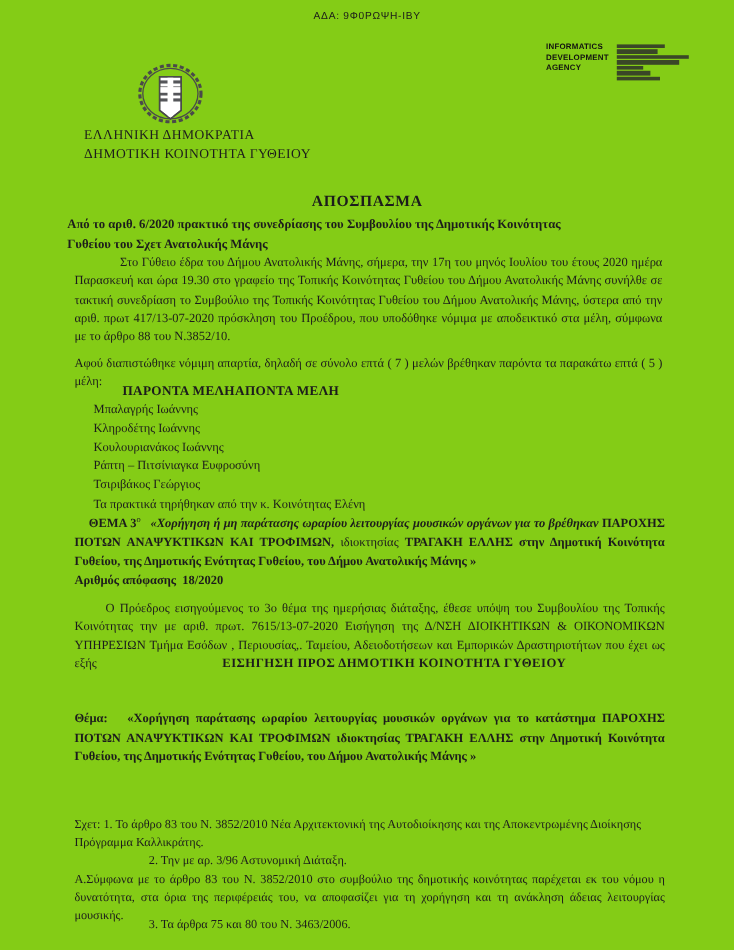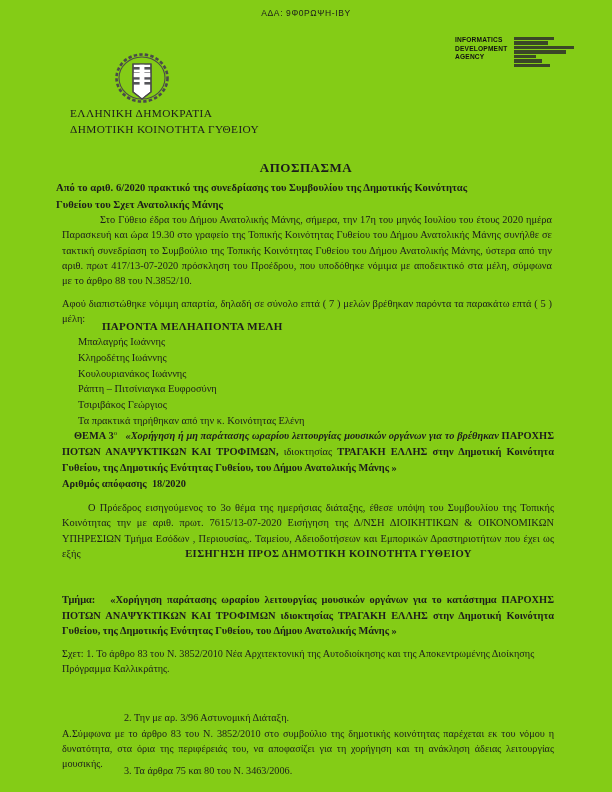--- a/index.html
+++ b/index.html
@@ -216,21 +216,21 @@
     width: 492px;
     font-size: 10.4px;
     line-height: 1.5;
     font-weight: bold;
     text-align: justify;
   }
 
   
   .rel-intro {
     position: absolute;
-    top: 646px;
+    top: 680px;
     left: 62px;
     width: 492px;
     font-size: 10.2px;
     line-height: 1.5;
   }
   .rel-list {
     position: absolute;
     top: 673px;
     left: 62px;
     width: 492px;
@@ -334,21 +334,21 @@
     <div class="decision-no">
       <span>Αριθμός απόφασης</span>&nbsp;&nbsp;<span>18/2020</span>
     </div>
   </div>
 
   <div class="para p-president">Ο Πρόεδρος εισηγούμενος  το 3ο θέμα της ημερήσιας διάταξης, έθεσε υπόψη του Συμβουλίου της Τοπικής Κοινότητας την με αριθ. πρωτ. 7615/13-07-2020  Εισήγηση της Δ/ΝΣΗ ΔΙΟΙΚΗΤΙΚΩΝ &amp; ΟΙΚΟΝΟΜΙΚΩΝ ΥΠΗΡΕΣΙΩΝ Τμήμα Εσόδων , Περιουσίας,. Ταμείου, Αδειοδοτήσεων και Εμπορικών Δραστηριοτήτων που έχει ως εξής</div>
 
   <div class="eis-title">ΕΙΣΗΓΗΣΗ ΠΡΟΣ ΔΗΜΟΤΙΚΗ ΚΟΙΝΟΤΗΤΑ ΓΥΘΕΙΟΥ</div>
 
   <div class="eis-theme">
-    <span>Τμήμα:</span>&nbsp;&nbsp;&nbsp;<span>«Χορήγηση  παράτασης ωραρίου λειτουργίας μουσικών οργάνων για το κατάστημα ΠΑΡΟΧΗΣ ΠΟΤΩΝ ΑΝΑΨΥΚΤΙΚΩΝ ΚΑΙ ΤΡΟΦΙΜΩΝ ιδιοκτησίας ΤΡΑΓΑΚΗ ΕΛΛΗΣ στην Δημοτική Κοινότητα Γυθείου,  της Δημοτικής Ενότητας Γυθείου, του Δήμου Ανατολικής Μάνης  »</span>
+    <span>Θέμα:</span>&nbsp;&nbsp;&nbsp;<span>«Χορήγηση  παράτασης ωραρίου λειτουργίας μουσικών οργάνων για το κατάστημα ΠΑΡΟΧΗΣ ΠΟΤΩΝ ΑΝΑΨΥΚΤΙΚΩΝ ΚΑΙ ΤΡΟΦΙΜΩΝ ιδιοκτησίας ΤΡΑΓΑΚΗ ΕΛΛΗΣ στην Δημοτική Κοινότητα Γυθείου,  της Δημοτικής Ενότητας Γυθείου, του Δήμου Ανατολικής Μάνης  »</span>
   </div>
 
   <div class="rel-intro">Σχετ: 1. Το άρθρο 83 του Ν. 3852/2010 Νέα Αρχιτεκτονική της Αυτοδιοίκησης και της Αποκεντρωμένης Διοίκησης   Πρόγραμμα Καλλικράτης.</div>
   <div class="rel-list">
     <div class="rel-item">2. Την με αρ. 3/96 Αστυνομική Διάταξη.</div>
     <div class="rel-item">3. Τα άρθρα 75 και 80 του Ν. 3463/2006.</div>
     <div class="rel-item">4. Το άρθρο 29 του Ν. 4442/2016.</div>
     <div class="rel-item">5. Το άρθρο 7 της αριθμ. οικ. 16228/2017 Κ.Υ.Α.</div>
   </div>
 

